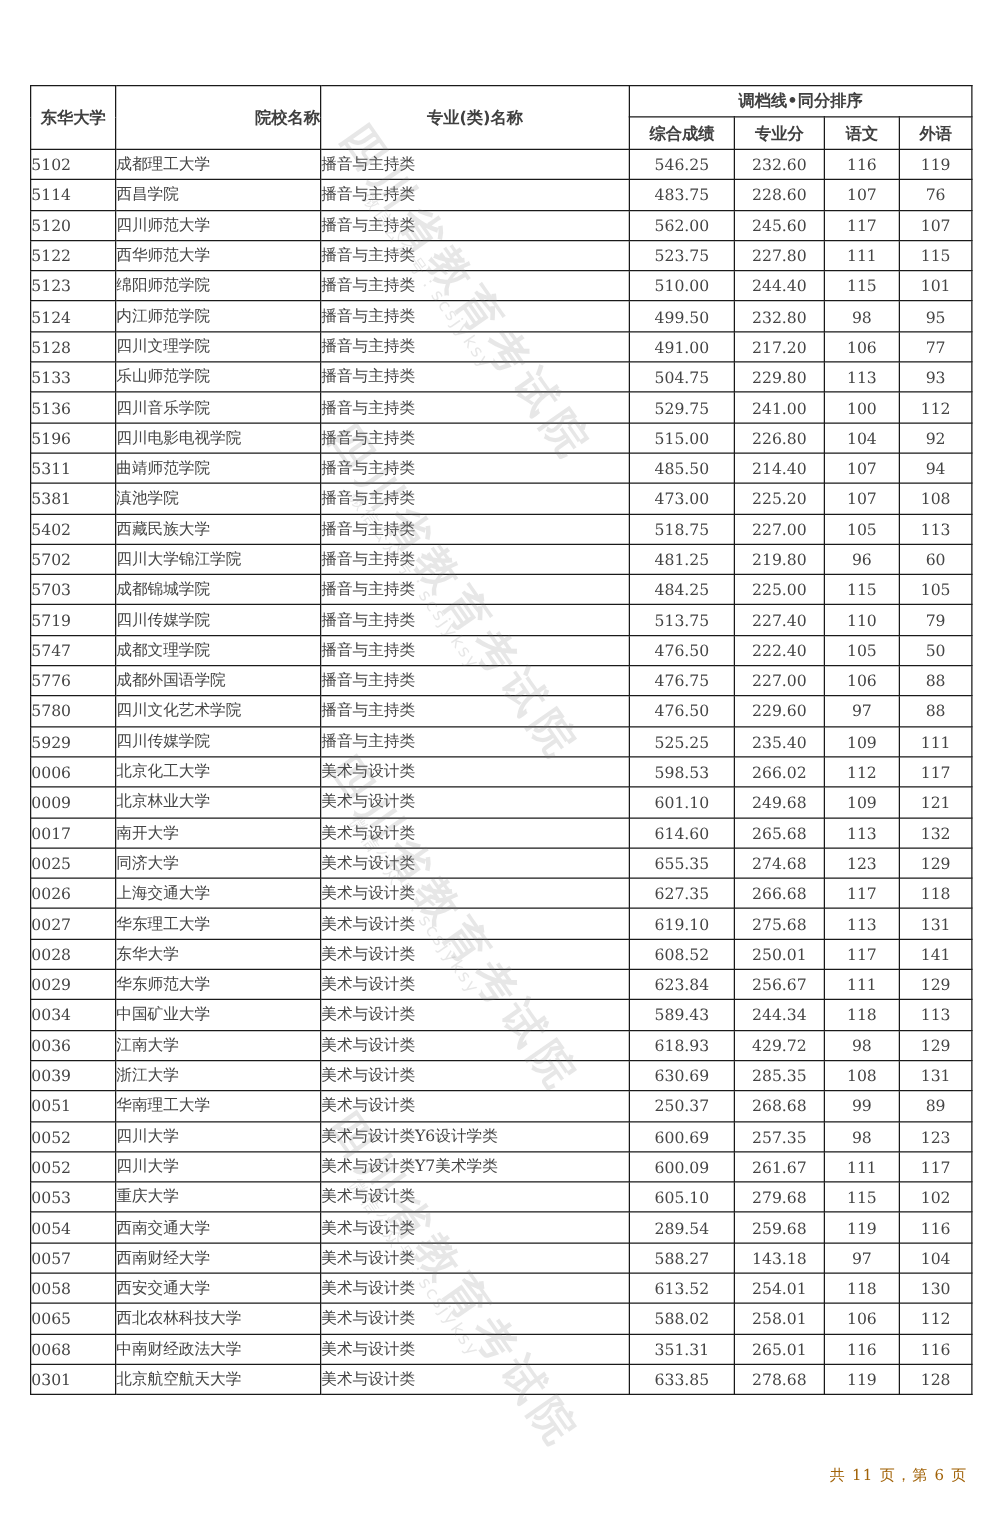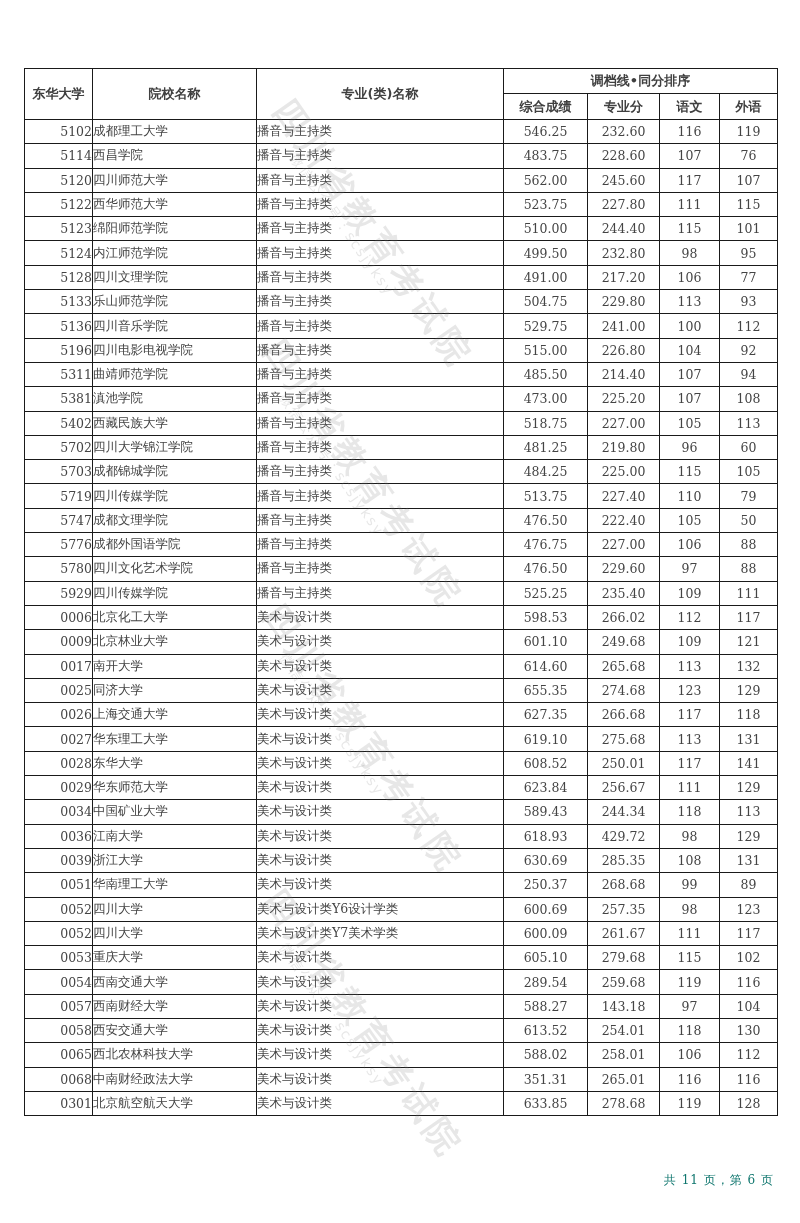--- a/index.html
+++ b/index.html
@@ -7,26 +7,26 @@
          font-family: "DejaVu Serif", "Liberation Serif", serif; color: #333; }
   .page { position: absolute; left: 0; top: 0; width: 800px; height: 1223px; }
   table.grid { position: absolute; left: 24px; top: 68px; border-collapse: collapse;
                table-layout: fixed; width: 753px; }
   table.grid th, table.grid td { border: 1.5px solid #1a1a1a; padding: 0; overflow: hidden; white-space: nowrap; }
   table.grid th { font-family: "DejaVu Sans", "Liberation Sans", sans-serif; font-weight: bold;
                   font-size: 13px; color: #404040; }
   thead tr.h1 th { height: 24px; }
   thead tr.h2 th { height: 25px; }
   tbody td { height: 23.3px; font-size: 12.5px; color: #444; }
-  td.code { text-align: right; }
+  td.code { text-align: left; }
   td.name, td.major { text-align: left; padding-left: 3px; }
   td.num { text-align: center; }
-  th.left { text-align: center; padding-left: 3px; }
+  th.left { text-align: right; padding-left: 3px; }
   th.center { text-align: center; }
-  .footer { position: absolute; right: 26px; top: 1172px; font-size: 12px; color: #0f766e;
+  .footer { position: absolute; right: 26px; top: 1172px; font-size: 12px; color: #a16207;
             font-family: "DejaVu Serif", "Liberation Serif", serif; letter-spacing: 1px; }
   .watermark { position: absolute; pointer-events: none; color: rgba(120,120,120,0.18);
                font-family: "DejaVu Sans", "Liberation Sans", sans-serif; font-weight: bold;
                transform: rotate(55deg); transform-origin: left top; white-space: nowrap; }
   .wm-big { font-size: 34px; letter-spacing: 6px; }
   .wm-small { font-size: 14px; letter-spacing: 2px; font-weight: normal; }
 </style>
 </head>
 <body>
 

